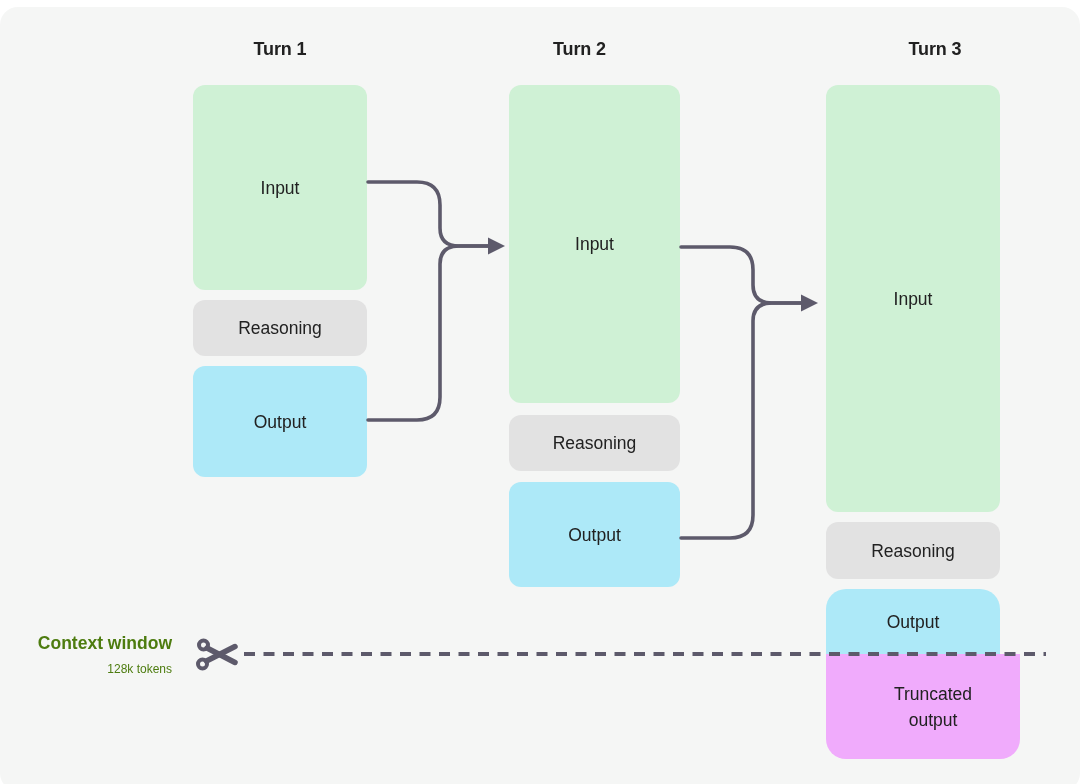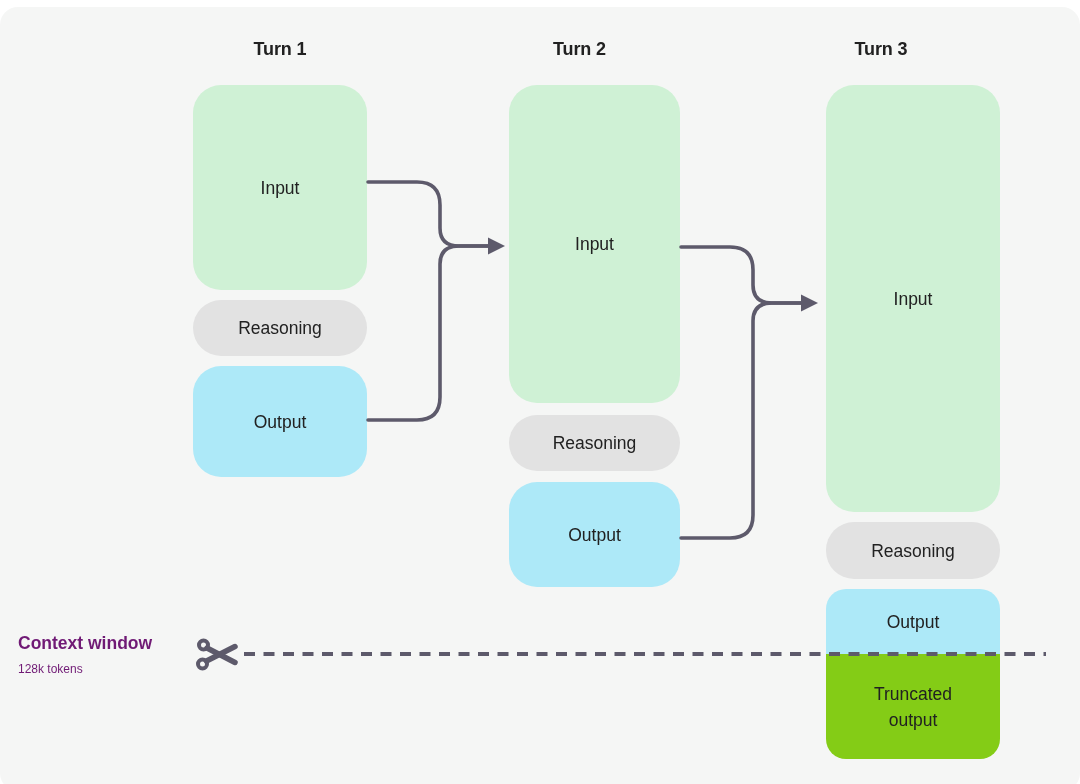--- a/index.html
+++ b/index.html
@@ -22,28 +22,28 @@
     height: 24px;
     text-align: center;
     font-size: 18px;
     font-weight: 700;
     color: #212121;
     letter-spacing: -0.1px;
     z-index: 2;
   }
   .hdr-1 { left: 193px; width: 174px; }
   .hdr-2 { left: 494px; width: 171px; }
-  .hdr-3 { left: 794px; width: 174px; }
+  .hdr-3 { left: 848px; width: 174px; }
 
   .box {
     position: absolute;
     display: flex;
     align-items: center;
     justify-content: center;
-    border-radius: 28px;
+    border-radius: 12px;
     z-index: 1;
   }
   .box .label {
     font-size: 17.5px;
     color: #212121;
     text-align: center;
     line-height: 26px;
   }
   
   .t1 { left: 193px; width: 174px; }
@@ -68,23 +68,23 @@
     left: 0; top: 0;
     width: 1080px; height: 784px;
     z-index: 5;
     pointer-events: none;
   }
   .cw-block {
     position: absolute;
     left: 18px;
     top: 623px;
     width: 154px;
-    text-align: left;
+    text-align: right;
     z-index: 6;
-    color: #701a75;
+    color: #4d7c0f;
   }
   .cw-title { font-size: 17.5px; font-weight: 700; line-height: 26px; }
   .cw-sub   { font-size: 12px; font-weight: 400; line-height: 26px; }
 </style>
 </head>
 <body>
 
 <div class="canvas" style="background-color: rgb(245, 246, 245); color: rgb(33, 33, 33); margin-top: 7px;">
 
   <div class="turn-header hdr-1">Turn 1</div>
@@ -113,21 +113,21 @@
 
   <div class="box t3 t3-input" style="background-color: rgb(207, 241, 213);">
     <span class="label">Input</span>
   </div>
   <div class="box t3 t3-reasoning" style="background-color: rgb(226, 226, 226);">
     <span class="label">Reasoning</span>
   </div>
   <div class="box t3 t3-output" style="background-color: rgb(173, 233, 248);">
     <span class="label">Output</span>
   </div>
-  <div class="box t3 t3-truncated" style="background-color: #84cc16;">
+  <div class="box t3 t3-truncated" style="background-color: #f0abfc; padding-left: 20px;">
     <span class="label">Truncated output</span>
   </div>
 
   <div class="cw-block">
     <div class="cw-title">Context window</div>
     <div class="cw-sub">128k tokens</div>
   </div>
 
   <svg class="svg-overlay" viewBox="0 0 1080 784">
 

